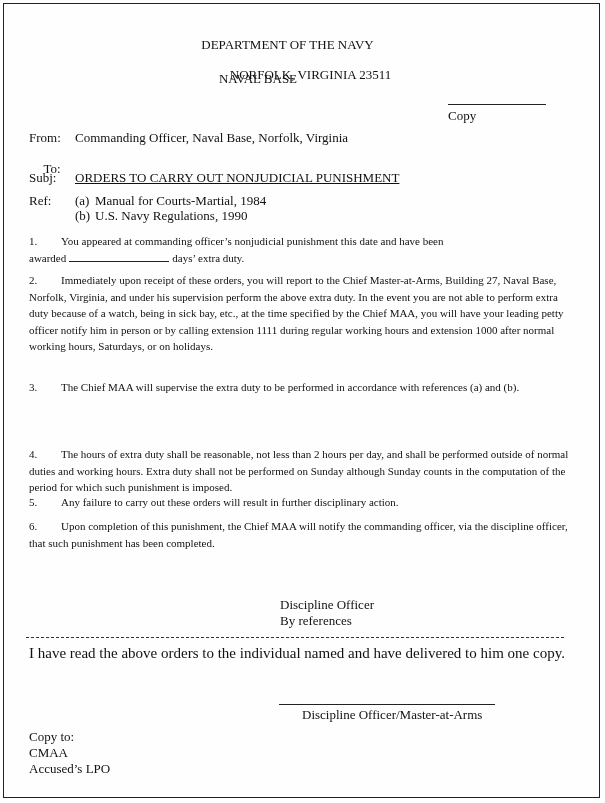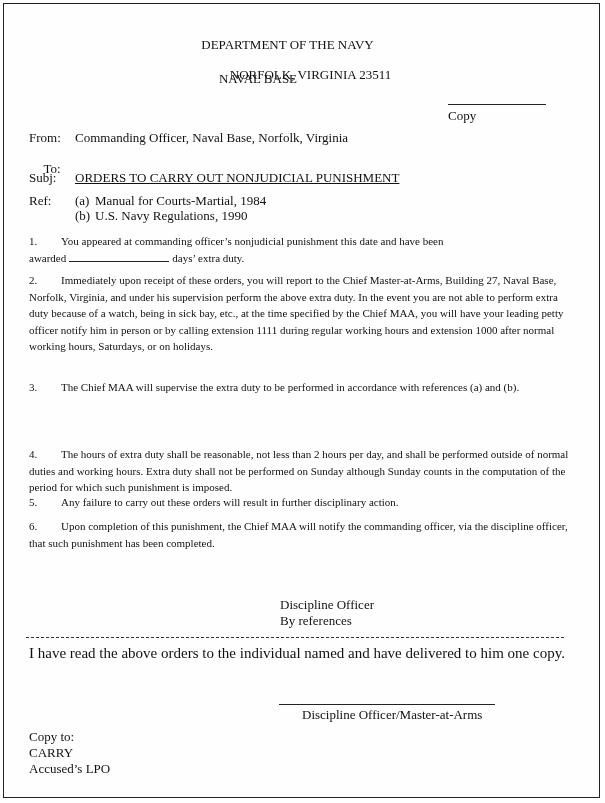--- a/index.html
+++ b/index.html
@@ -73,14 +73,14 @@
 <div class="abs" style="left:280px;top:613px;">By references</div>
 
 <div class="dash" style="top:637px;"></div>
 
 <div class="abs" style="left:29px;top:645px;font-size:15px;">I have read the above orders to the individual named and have delivered to him one copy.</div>
 
 <div class="line" style="left:279px;width:216px;top:704px;"></div>
 <div class="abs" style="left:279px;top:707px;margin-left:23px;">Discipline Officer/Master-at-Arms</div>
 
 <div class="abs" style="left:29px;top:729px;">Copy to:</div>
-<div class="abs" style="left:29px;top:745px;">CARRY</div>
+<div class="abs" style="left:29px;top:745px;">CMAA</div>
 <div class="abs" style="left:29px;top:761px;">Accused’s LPO</div>
 
 </body></html>

